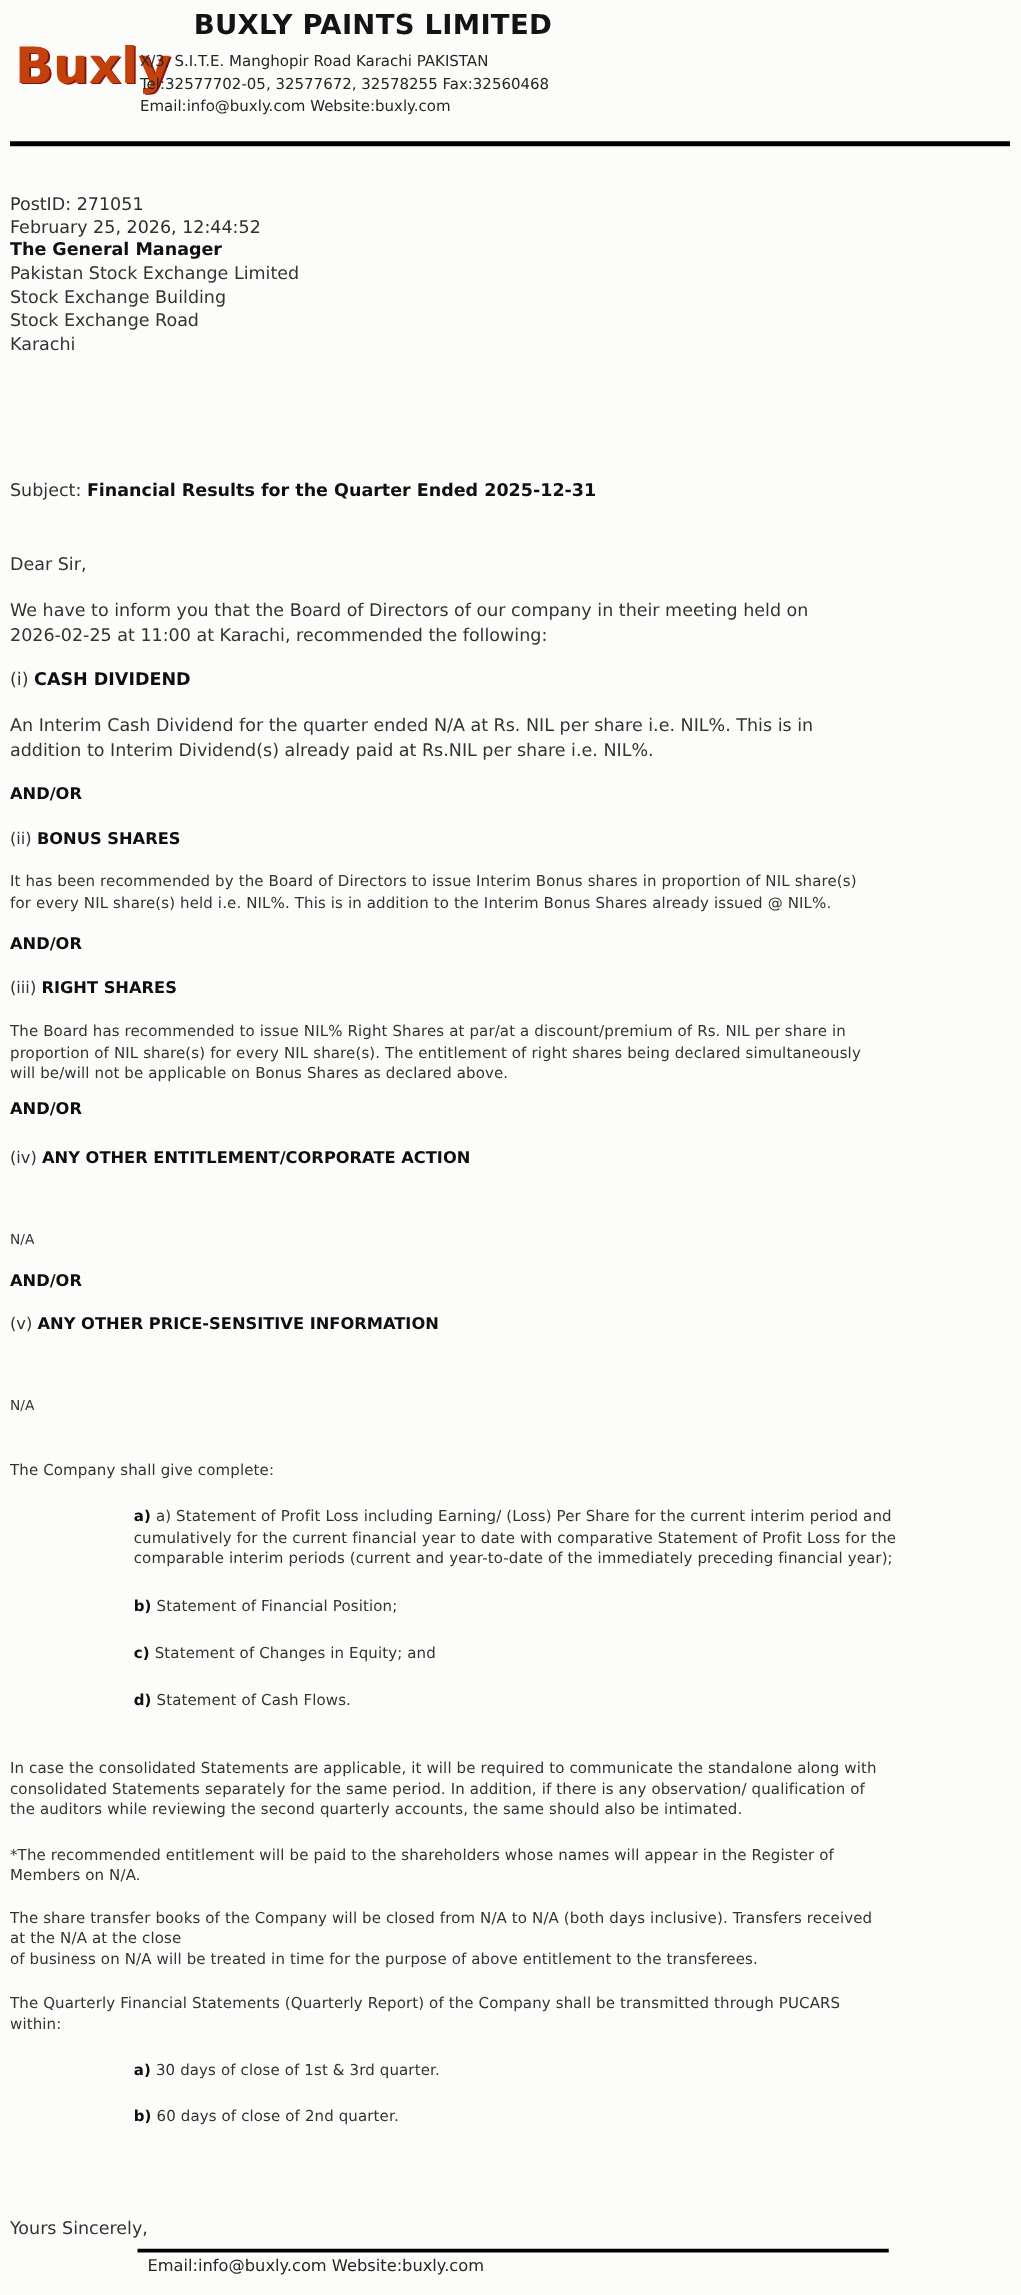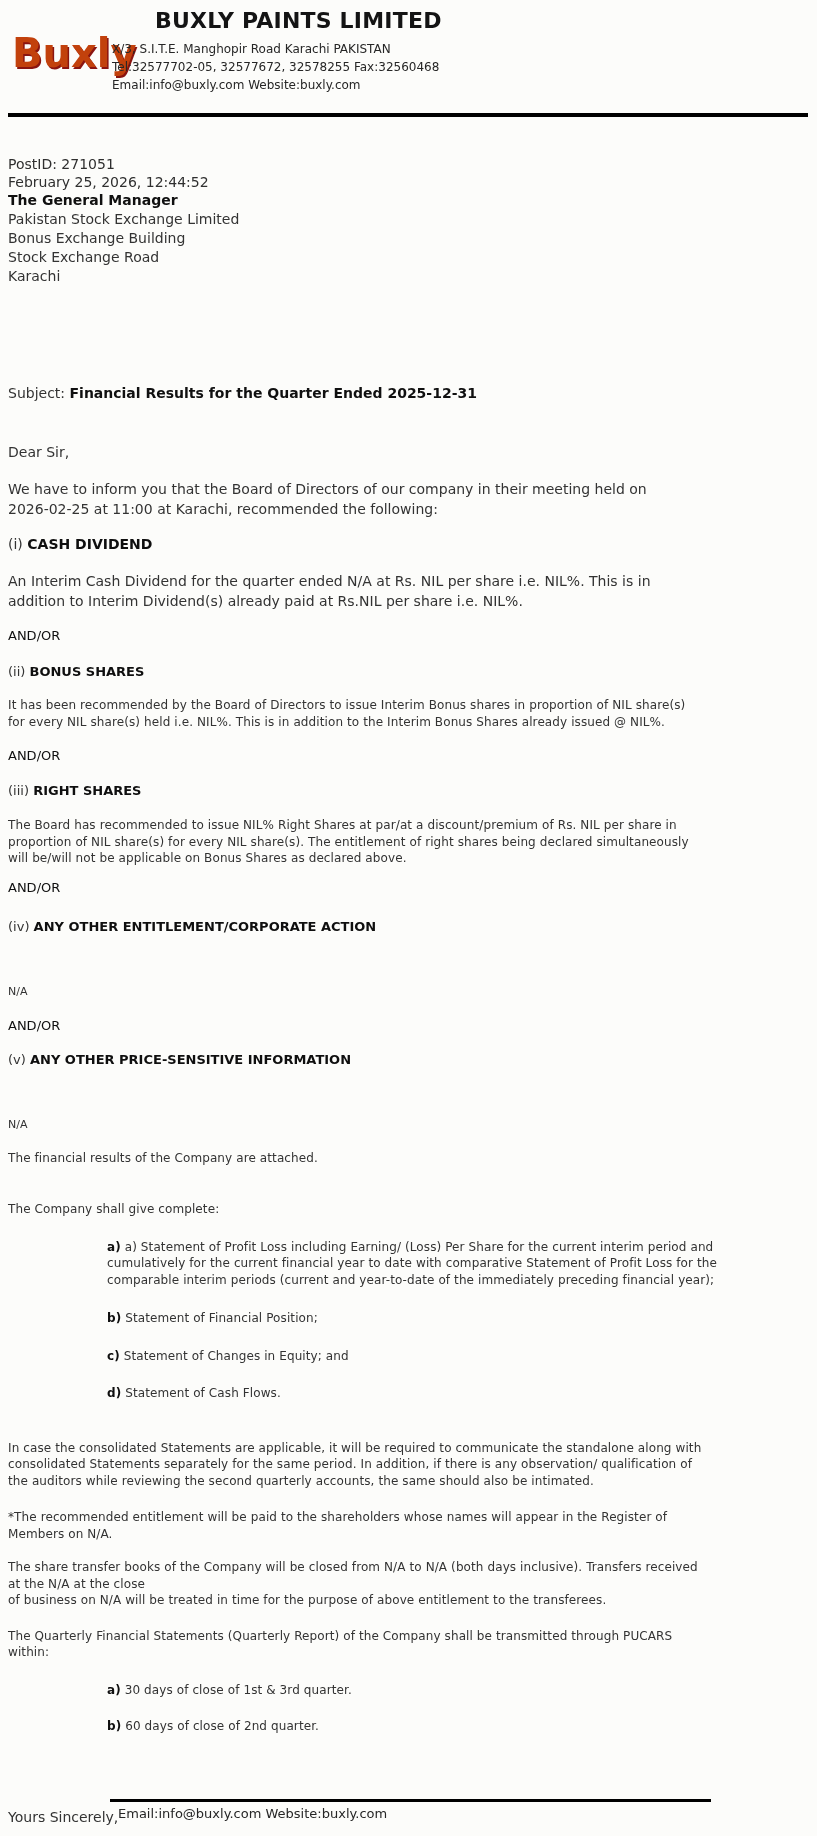--- a/index.html
+++ b/index.html
@@ -20,21 +20,21 @@
   .gm .name{font-weight:bold;color:#101010;}
   .subject{margin-top:98px;font-size:14px;line-height:18px;}
   .subject b{color:#101010;}
   .dear{margin-top:40px;font-size:14px;line-height:20px;}
   .para{margin-top:17px;font-size:14px;line-height:20px;white-space:pre-line;width:760px;}
   .cond{margin-top:17px;font-size:12px;line-height:16.5px;white-space:pre-line;letter-spacing:.1px;}
   .h1{margin-top:16px;font-size:14px;line-height:18px;}
   .h{font-size:13px;line-height:17px;}
   .h b,.h1 b{color:#0f0f0f;}
   .na{font-size:11px;line-height:17px;margin-top:48px;}
-  .andor{font-size:13px;line-height:16px;font-weight:normal;color:#0f0f0f;}
+  .andor{font-size:13px;line-height:16px;font-weight:bold;color:#0f0f0f;}
   .li{margin-left:99px;white-space:pre-line;font-size:12px;line-height:16.5px;letter-spacing:.1px;}
   .li b{color:#0f0f0f;}
   .signoff{margin-top:73px;font-size:14px;line-height:18px;}
   
   .rule-bottom{position:absolute;left:110px;top:1799px;width:601px;height:3px;background:#000;}
   .footer-text{position:absolute;left:118px;top:1806px;font-size:13px;color:#262626;}
 </style>
 </head>
 <body>
 
@@ -50,21 +50,21 @@
   <div class="content">
 
     <div class="meta">
       <div>PostID: 271051</div>
       <div>February 25, 2026, 12:44:52</div>
     </div>
 
     <div class="gm">
       <div class="name">The General Manager</div>
       <div>Pakistan Stock Exchange Limited</div>
-      <div>Bonus Exchange Building</div>
+      <div>Stock Exchange Building</div>
       <div>Stock Exchange Road</div>
       <div>Karachi</div>
     </div>
 
     <div class="subject"><span>Subject:</span> <b>Financial Results for the Quarter Ended 2025-12-31</b></div>
 
     <div class="dear">Dear Sir,</div>
 
     <div class="para">We have to inform you that the Board of Directors of our company in their meeting held on
 2026-02-25 at 11:00 at Karachi, recommended the following:</div>
@@ -89,21 +89,20 @@
     <div class="andor" style="margin-top:13px">AND/OR</div>
 
     <div class="h" style="margin-top:22px"><span>(iv)</span> <b>ANY OTHER ENTITLEMENT/CORPORATE ACTION</b></div>
     <div class="na">N/A</div>
 
     <div class="andor" style="margin-top:18px">AND/OR</div>
 
     <div class="h" style="margin-top:17px"><span>(v)</span> <b>ANY OTHER PRICE-SENSITIVE INFORMATION</b></div>
     <div class="na">N/A</div>
 
-    <div class="cond" style="margin-top:17px">The financial results of the Company are attached.</div>
 
     <div class="cond" style="margin-top:35px">The Company shall give complete:</div>
 
     <div class="li" style="margin-top:21px"><b>a)</b> <span>a) Statement of Profit Loss including Earning/ (Loss) Per Share for the current interim period and
 cumulatively for the current financial year to date with comparative Statement of Profit Loss for the
 comparable interim periods (current and year-to-date of the immediately preceding financial year);</span></div>
     <div class="li" style="margin-top:22px"><b>b)</b> <span>Statement of Financial Position;</span></div>
     <div class="li" style="margin-top:21px"><b>c)</b> <span>Statement of Changes in Equity; and</span></div>
     <div class="li" style="margin-top:21px"><b>d)</b> <span>Statement of Cash Flows.</span></div>
 

